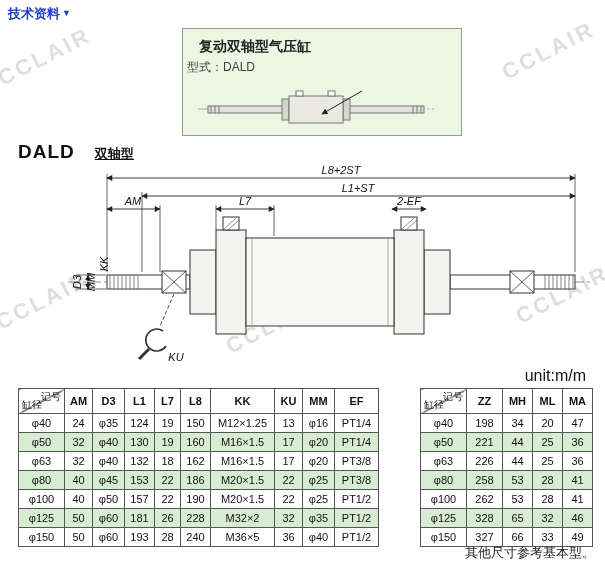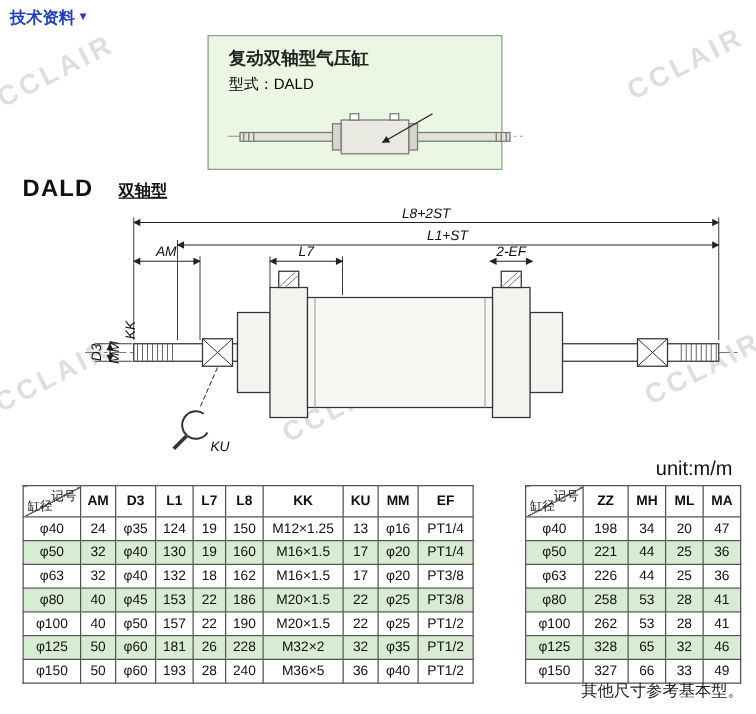--- a/index.html
+++ b/index.html
@@ -10,25 +10,25 @@
   .watermark {
     position:absolute; color:#c9c9c9; opacity:.6; font-size:22px; font-weight:bold;
     letter-spacing:3px; transform:rotate(-27deg); pointer-events:none; white-space:nowrap;
   }
   .top-link {
     position:absolute; left:8px; top:5px; color:#1e3fbf; font-size:13px; font-weight:bold;
     text-decoration:none; cursor:pointer;
   }
   .top-link .arrow { font-size:9px; vertical-align:2px; margin-left:2px; }
   .intro-box {
-    position:absolute; left:166px; top:28px; width:236px; height:108px;
+    position:absolute; left:182px; top:28px; width:280px; height:108px;
     background:#ebf6e3; border:1px solid #8f9e8f; box-sizing:border-box;
   }
   .intro-title { margin:9px 0 3px 16px; font-size:14px; font-weight:bold; color:#222; }
-  .intro-model { margin:0 0 0 16px; font-size:12px; color:#000000; }
+  .intro-model { margin:0 0 0 4px; font-size:12px; color:#404040; }
   .intro-drawing { position:absolute; left:13px; top:58px; }
   .section-heading { position:absolute; left:18px; top:141px; }
   .section-heading .model { font-size:19px; font-weight:700; letter-spacing:1px; }
   .section-heading .subtitle { font-size:13px; font-weight:600; margin-left:20px;text-decoration:underline; }
   .diagram { position:absolute; left:62px; top:160px;font-style:italic; }
   .diagram text { font-size:11px; fill:#111; font-family:"Liberation Sans", sans-serif; }
   .unit-label { position:absolute; right:19px; top:367px; font-size:16px; }
   table { border-collapse:collapse; table-layout:fixed;padding-left:20px; }
   .spec-table { position:absolute; top:388px; }
   .spec-table.left  { left:18px; }

